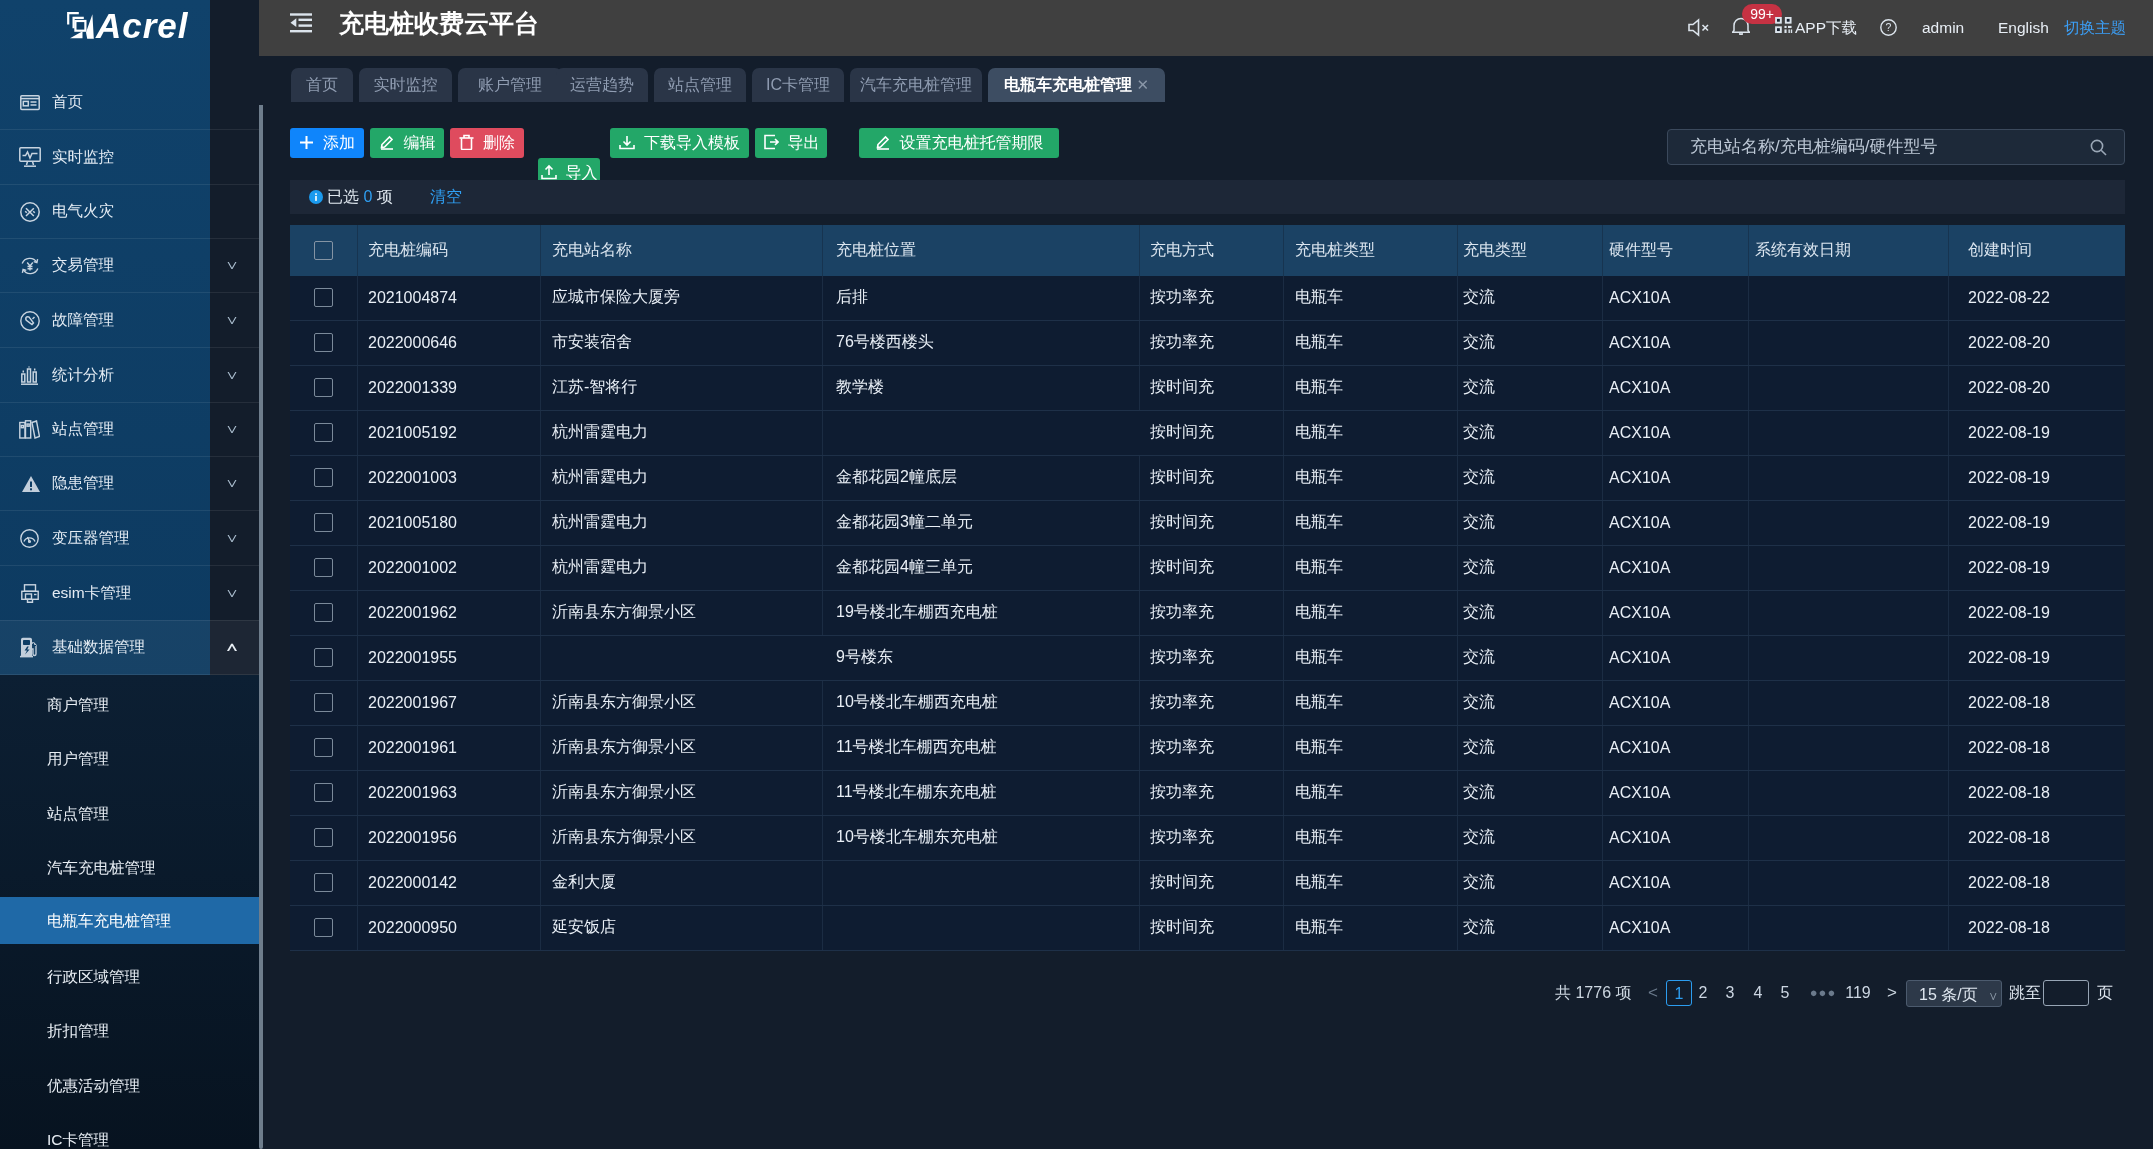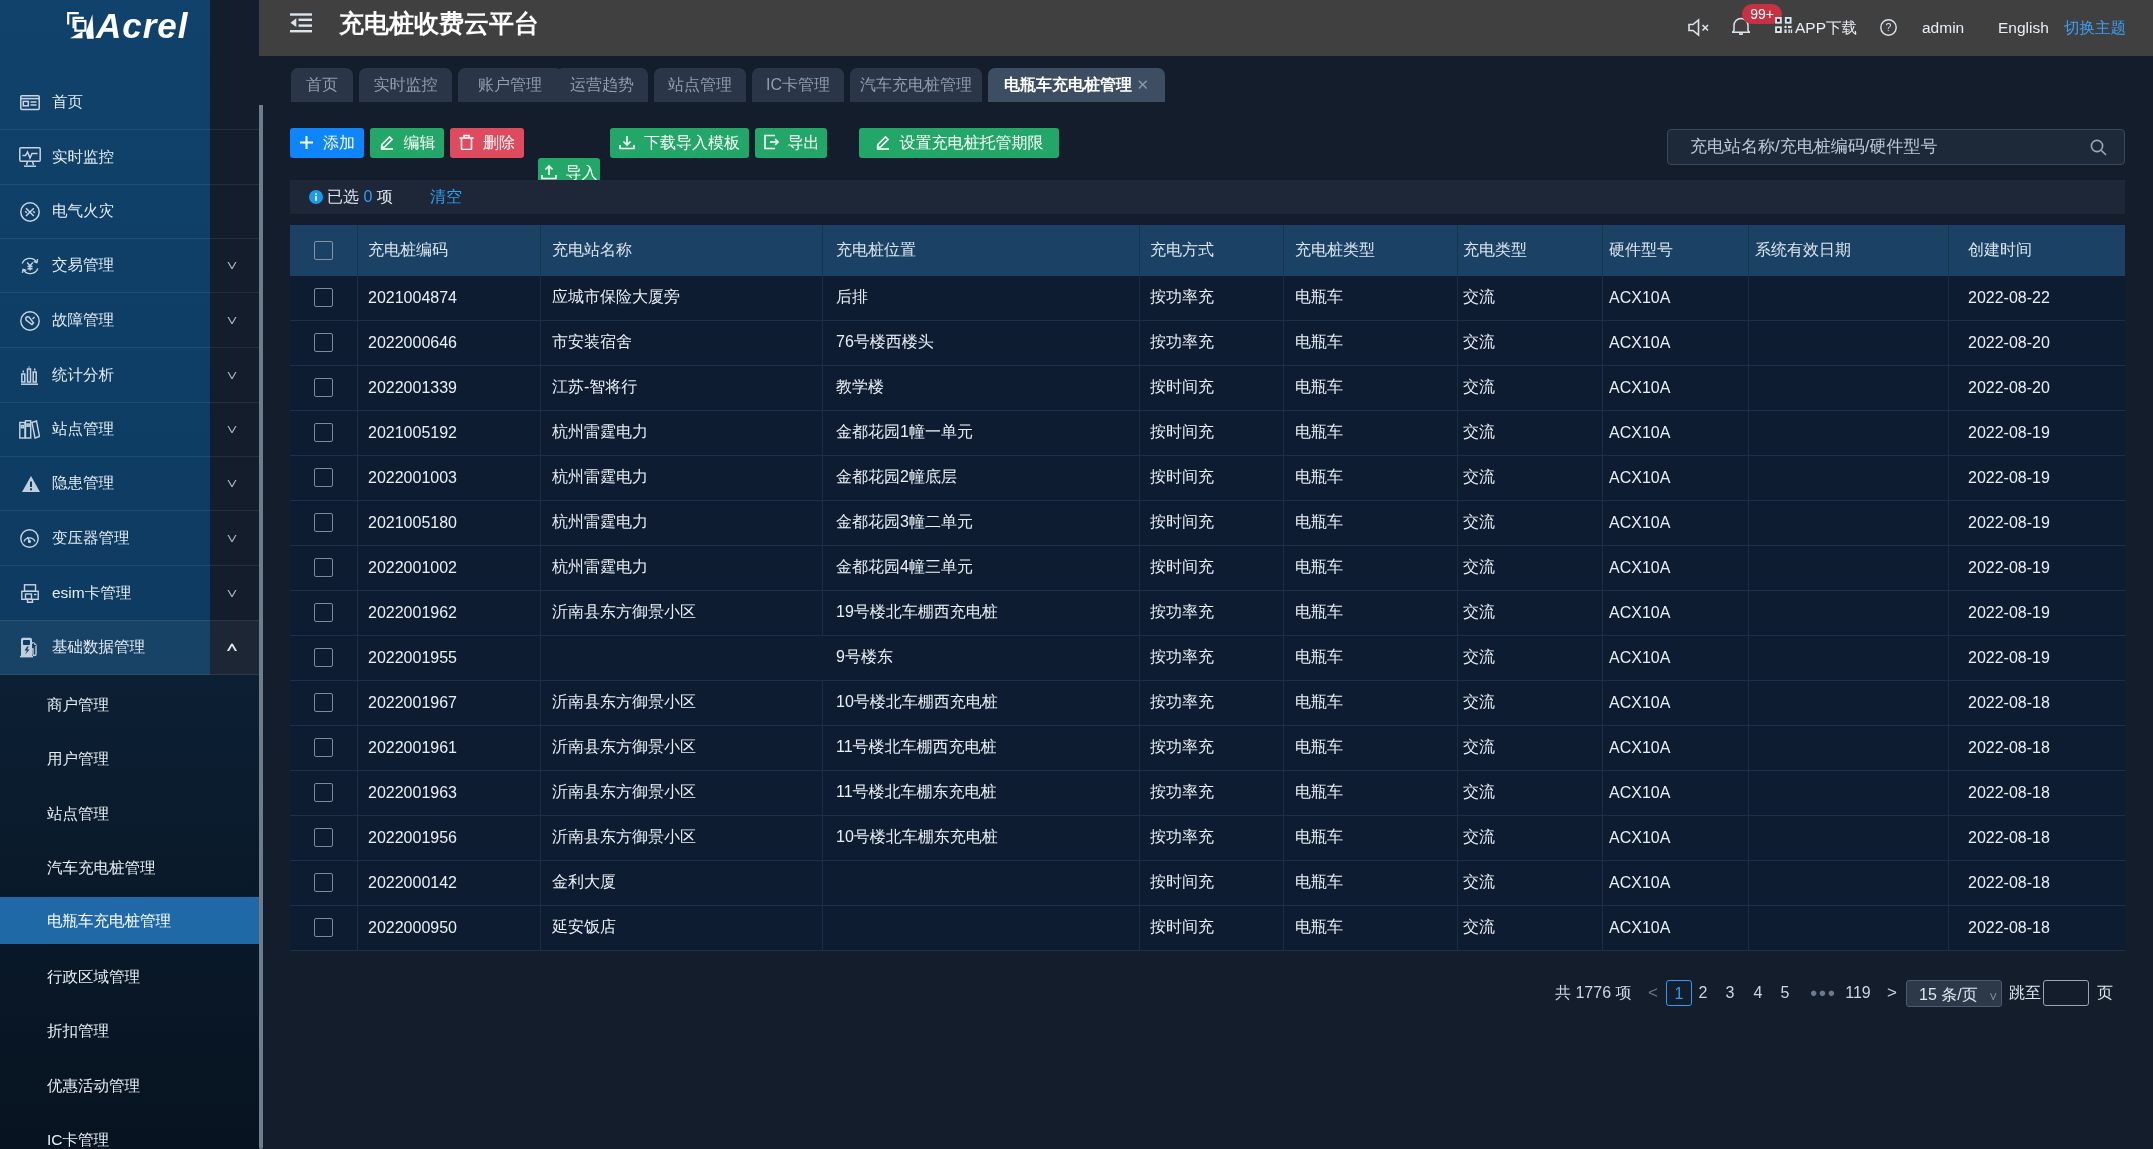--- a/index.html
+++ b/index.html
@@ -390,21 +390,20 @@
       <div class="cell" style="left:1313px;width:146px;padding-left:6px">ACX10A</div>
       <div class="cell" style="left:1459px;width:200px;padding-left:6px"></div>
       <div class="cell last" style="left:1659px;width:176px;padding-left:19px">2022-08-20</div>
     </div>
 <div class="trow body">
       <div class="cell" style="left:0px;width:68px;padding-left:0">
         <span class="cbx"></span>
       </div>
       <div class="cell" style="left:68px;width:183px;padding-left:10px">2021005192</div>
       <div class="cell" style="left:251px;width:282px;padding-left:11px">杭州雷霆电力</div>
-      <div class="cell" style="left:533px;width:317px;padding-left:13px">金都花园1幢一单元</div>
       <div class="cell" style="left:850px;width:144px;padding-left:10px">按时间充</div>
       <div class="cell" style="left:994px;width:174px;padding-left:11px">电瓶车</div>
       <div class="cell" style="left:1168px;width:145px;padding-left:5px">交流</div>
       <div class="cell" style="left:1313px;width:146px;padding-left:6px">ACX10A</div>
       <div class="cell" style="left:1459px;width:200px;padding-left:6px"></div>
       <div class="cell last" style="left:1659px;width:176px;padding-left:19px">2022-08-19</div>
     </div>
 <div class="trow body">
       <div class="cell" style="left:0px;width:68px;padding-left:0">
         <span class="cbx"></span>

